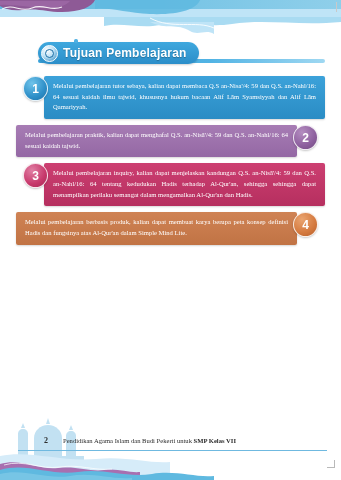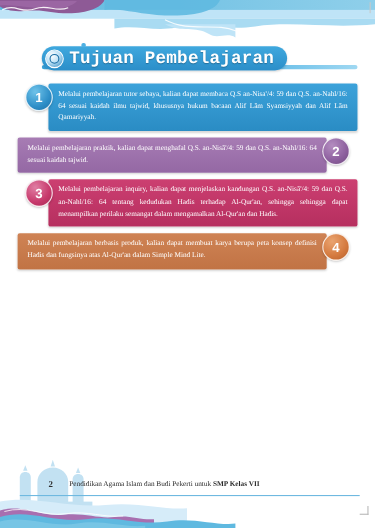--- a/index.html
+++ b/index.html
@@ -82,22 +82,22 @@
   .heading-badge::after {
     content: "";
     position: absolute;
     inset: 3px;
     border-radius: 50%;
     border: 1.2px solid #1d6fa5;
     background: radial-gradient(circle at 40% 35%, #e8f5fd 0%, #63b5e2 70%, #236f a8 100%);
   }
   .heading-title {
     color: #ffffff;
-    font-family: Liberation Mono, monospace;
-    font-size: 16px;
+    font-family: Liberation Sans, sans-serif;
+    font-size: 12px;
     font-weight: bold;
     letter-spacing: .2px;
     white-space: nowrap;
     text-shadow: 0 1px 1px rgba(0,0,0,.25);
   }
   .heading-dot {
     position: absolute;
     left: 36px;
     top: -3px;
     width: 3.5px; height: 3.5px;

